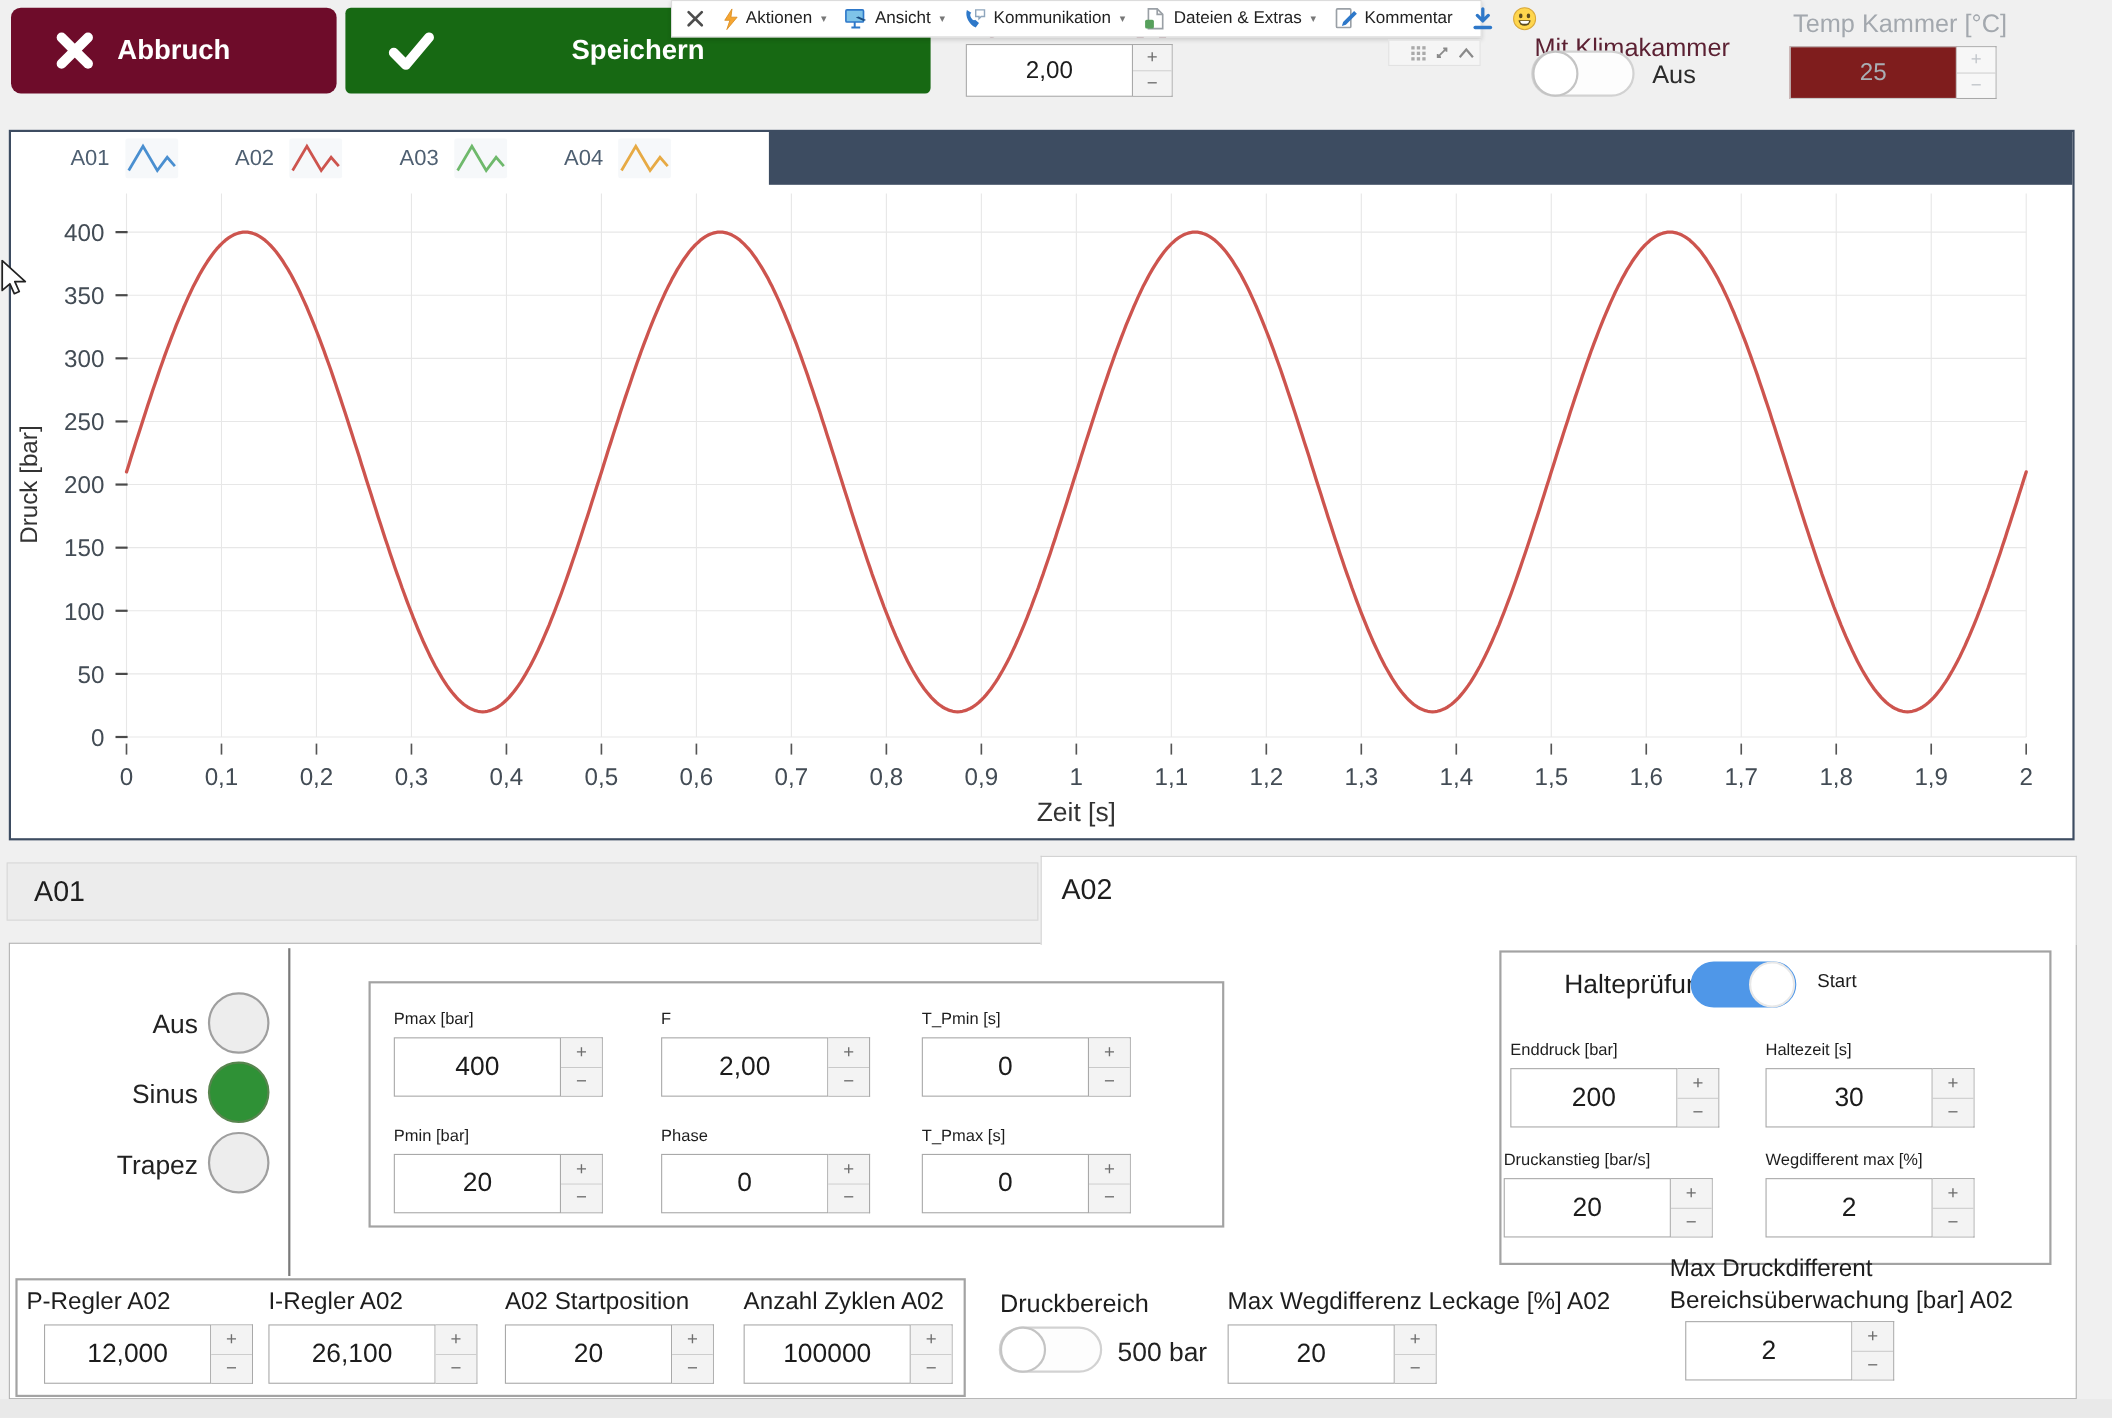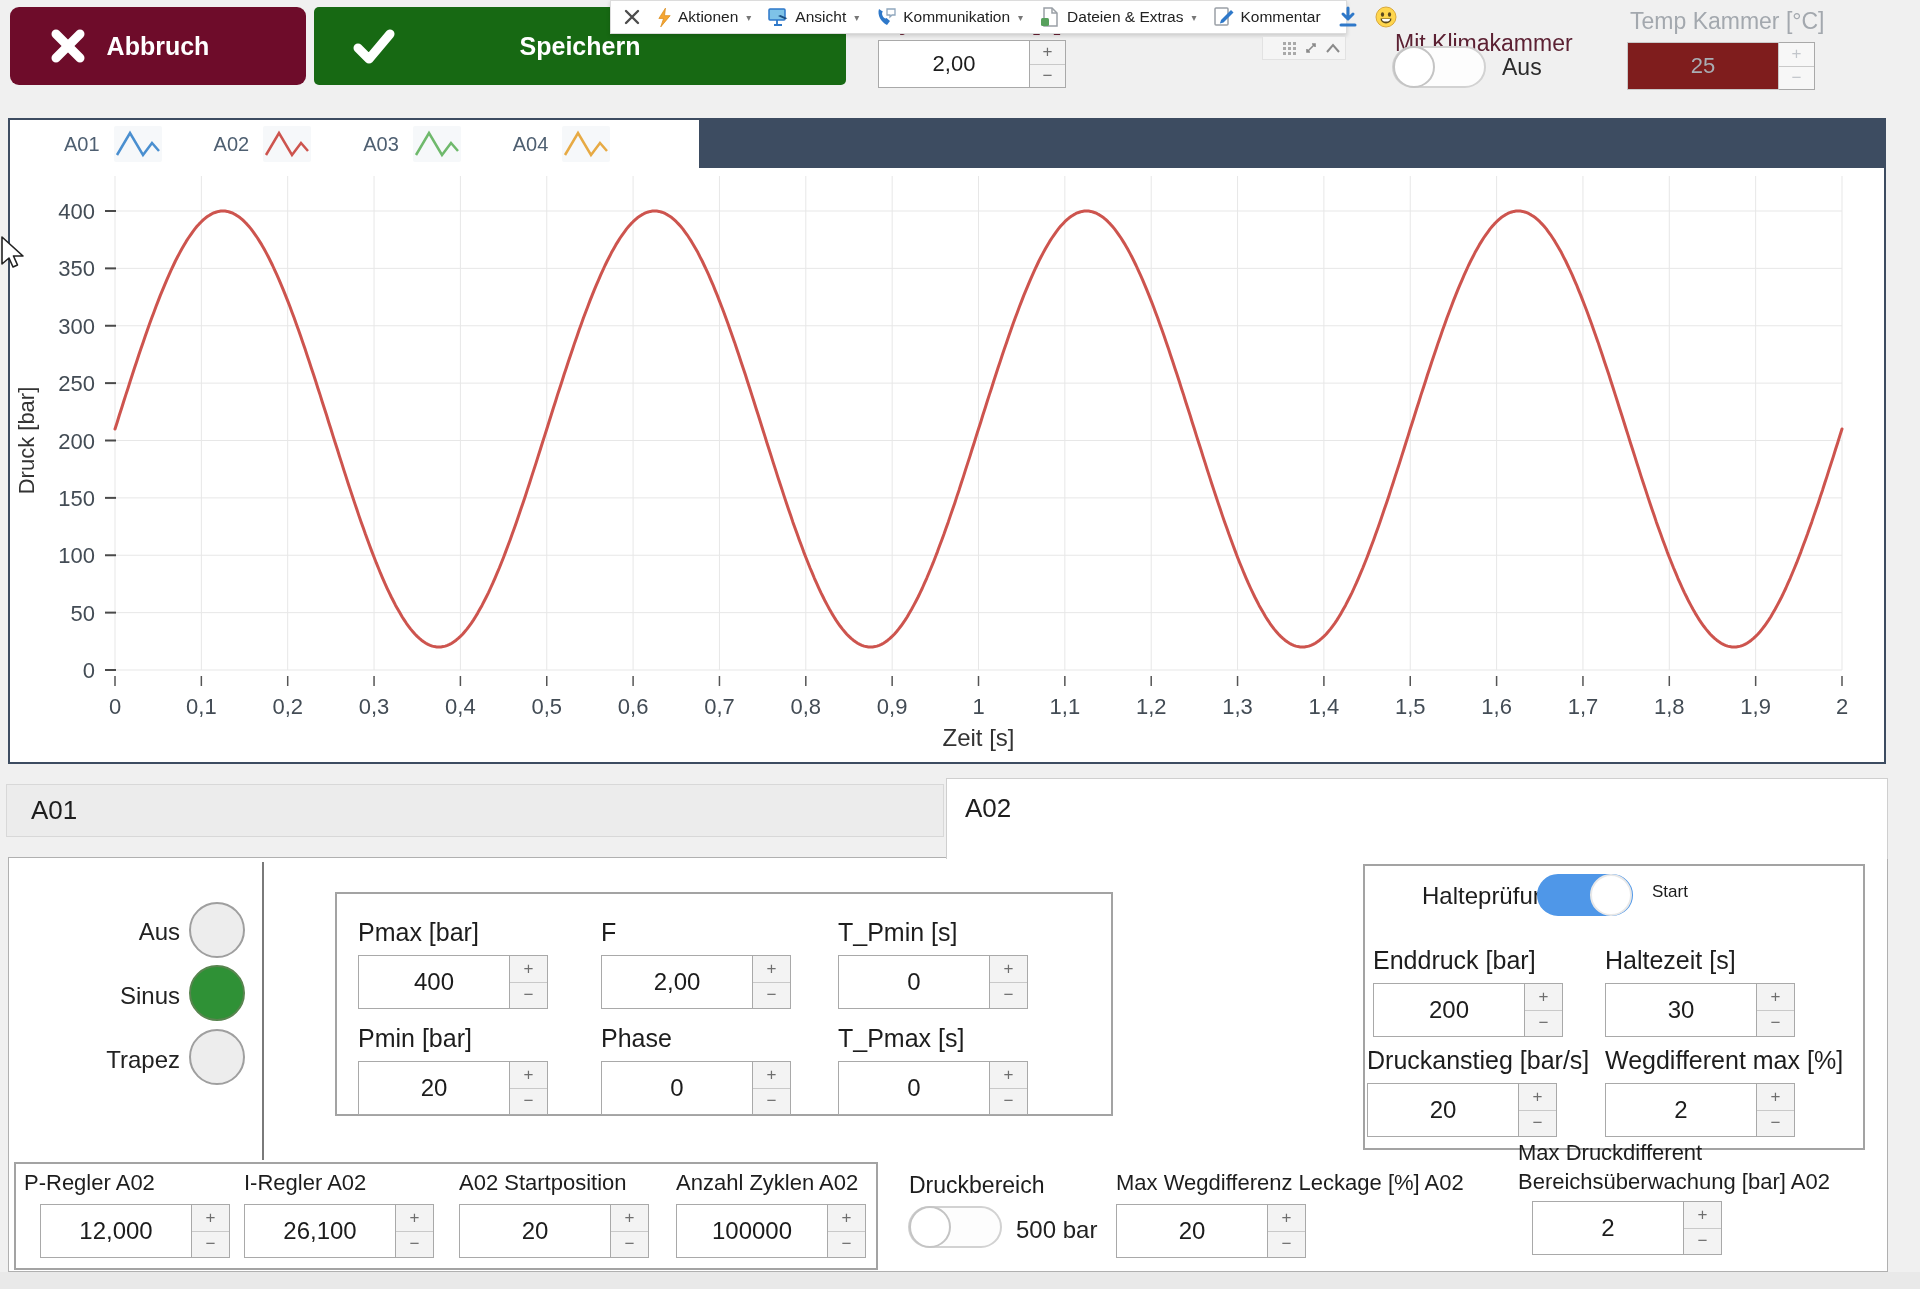--- a/index.html
+++ b/index.html
@@ -78,21 +78,21 @@
   #box-params{left:335px;top:892px;width:778px;height:224px;}
   #box-halte{left:1363px;top:864px;width:502px;height:286px;}
   #box-bottom{left:14px;top:1162px;width:864px;height:108px;}
   
   .radio-label{position:absolute;font-size:24px;color:#222;text-align:right;width:160px;white-space:nowrap;}
   .radio{position:absolute;left:189px;width:56px;height:56px;border-radius:50%;
          background:#ededed;border:2px solid #9f9f9f;box-sizing:border-box;cursor:pointer;}
   .radio.selected{background:#2f9136;border-color:#58854f;}
   
   .field{position:absolute;}
-  .f-label{font-size:25px;color:#1d1d1d;margin-bottom:8px;white-space:nowrap;}
+  .f-label{font-size:15px;color:#1d1d1d;margin-bottom:8px;white-space:nowrap;}
   .field .spinner{position:relative;}
   .field.small-lbl .f-label{font-size:22px;}
   #f-pmax{left:358px;top:918px;} #f-f{left:601px;top:918px;} #f-tpmin{left:838px;top:918px;}
   #f-pmin{left:358px;top:1024px;} #f-phase{left:601px;top:1024px;} #f-tpmax{left:838px;top:1024px;}
   #halte-label{position:absolute;left:1378px;top:882px;font-size:24px;color:#1d1d1d;white-space:nowrap;margin-left:44px;}
   #halte-toggle{left:1537px;top:874px;}
   #halte-state{position:absolute;left:1652px;top:882px;font-size:17px;color:#1d1d1d;}
   #f-enddruck{left:1373px;top:946px;} #f-haltezeit{left:1605px;top:946px;}
   #f-druckanstieg{left:1367px;top:1046px;} #f-wegdiff{left:1605px;top:1046px;}
   #f-pregler{left:24px;top:1170px;} #f-iregler{left:244px;top:1170px;}

